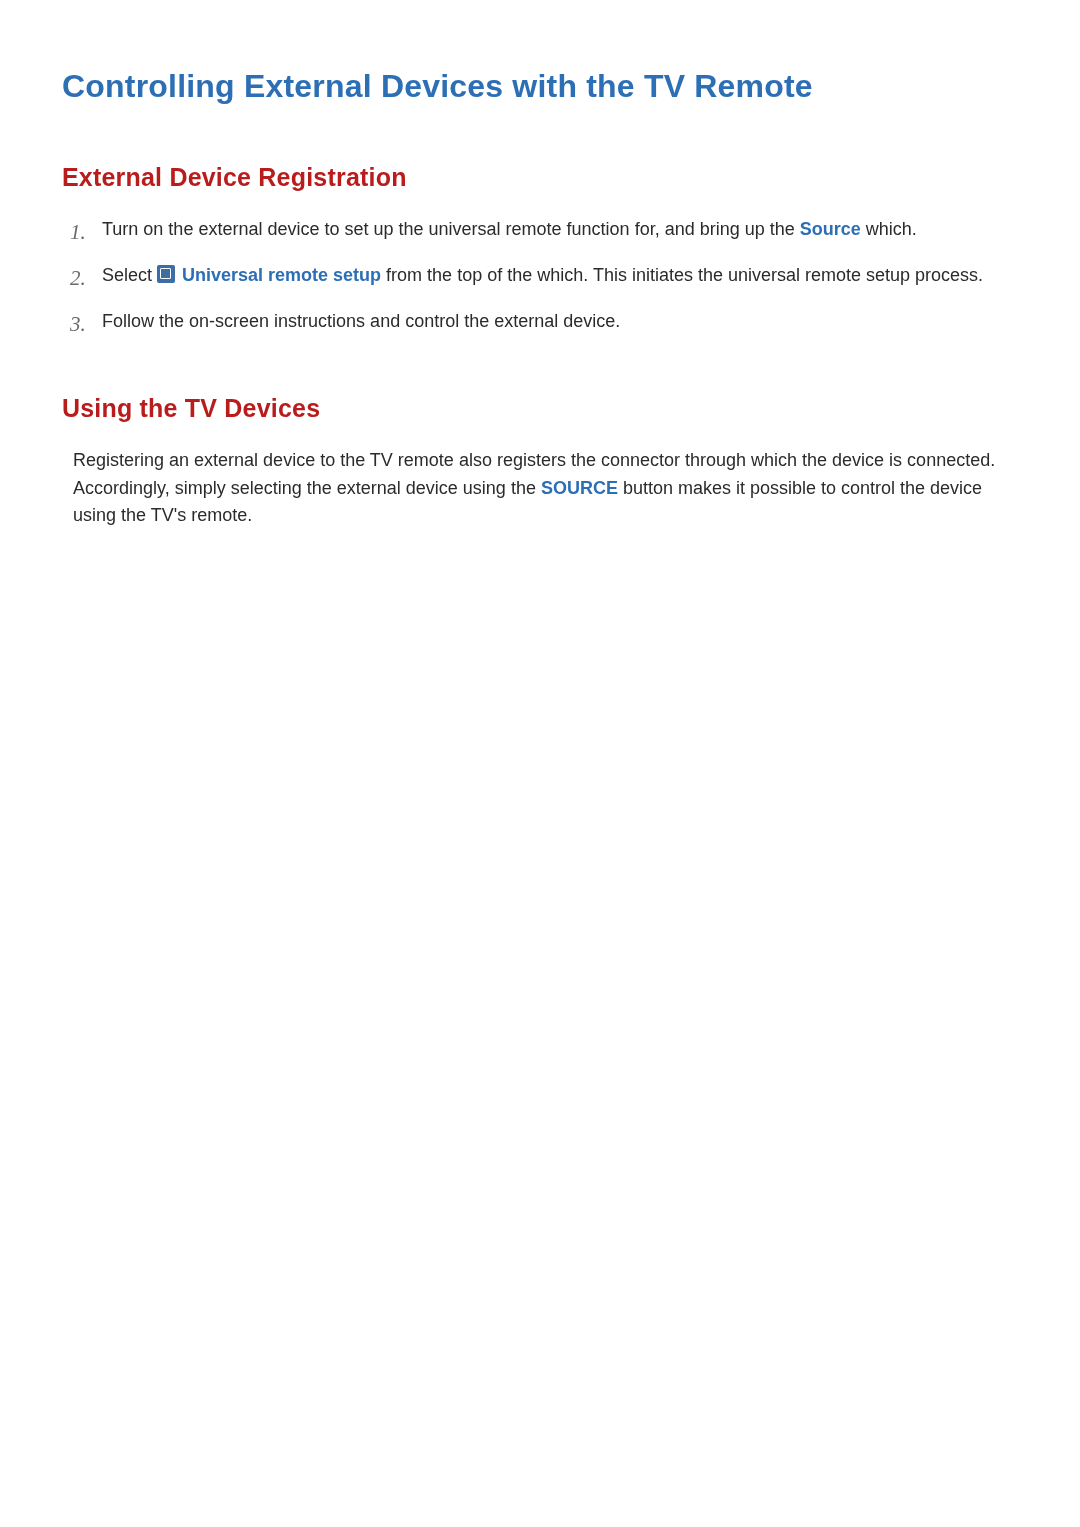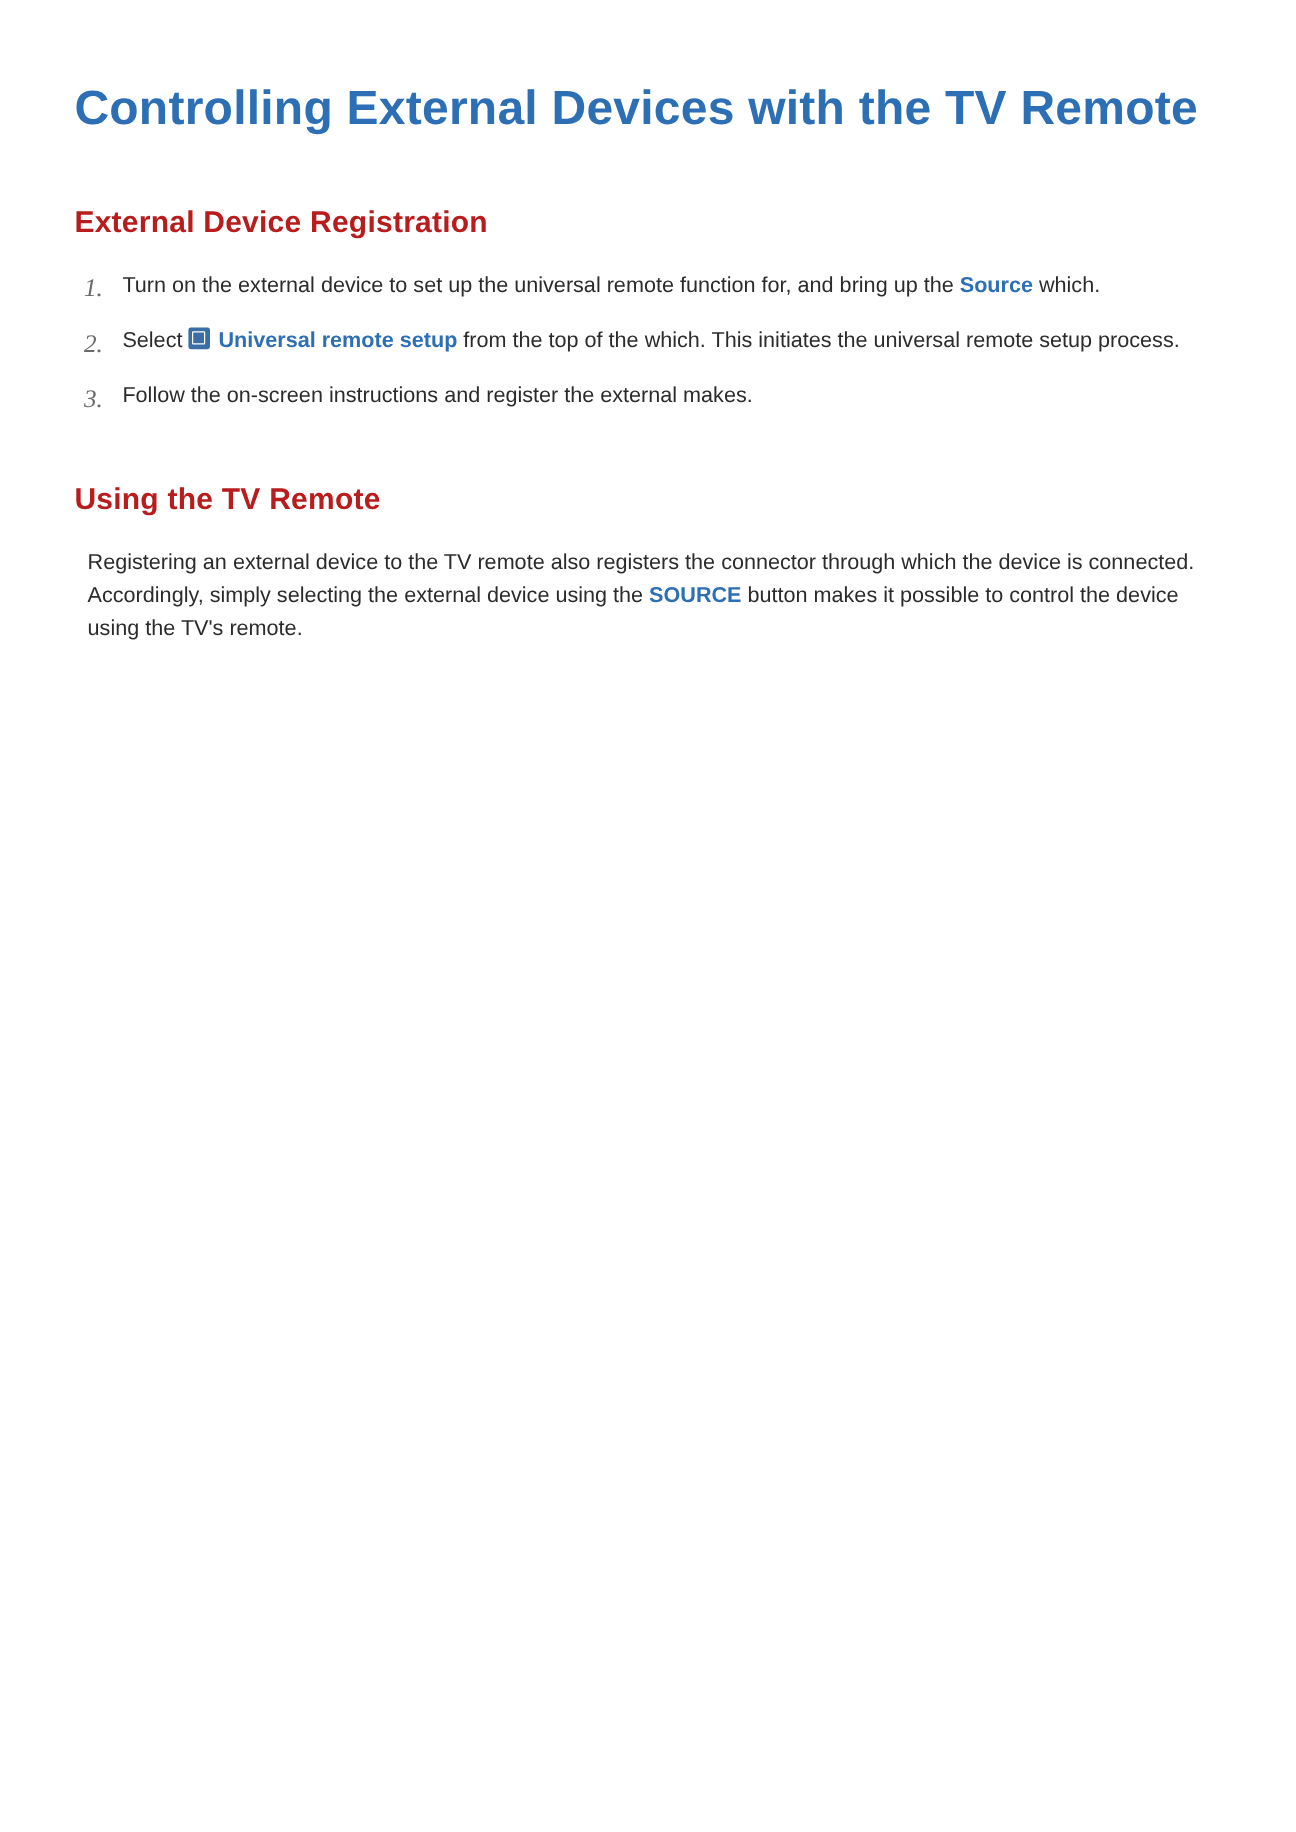--- a/index.html
+++ b/index.html
@@ -10,21 +10,21 @@
   body {
     width: 1080px;
     height: 1527px;
     background: #ffffff;
     font-family: Arial, Helvetica, sans-serif;
     color: #2b2b2b;
     padding: 68px 62px 0 62px;
     position: relative;
   }
   .page-title {
-    font-size: 40px;
+    font-size: 32px;
     font-weight: 600;
     color: #2d6fb5;
     margin-bottom: 58px;
     letter-spacing: 0.2px;
   }
   .section-heading {
     font-size: 25px;
     font-weight: 600;
     color: #b91c1c;
     margin-bottom: 24px;
@@ -94,21 +94,21 @@
 <h2 class="section-heading">External Device Registration</h2>
 
 <ol class="ordered-list">
   <li>
     <span>Turn on the external device to set up the universal remote function for, and bring up the </span><span class="link-blue">Source</span><span> which.</span>
   </li>
   <li>
     <span>Select </span><span class="icon-box"></span><span class="link-blue"> Universal remote setup</span><span> from the top of the which. This initiates the universal remote setup process.</span>
   </li>
   <li>
-    <span>Follow the on-screen instructions and register the external makes.</span>
+    <span>Follow the on-screen instructions and control the external device.</span>
   </li>
 </ol>
 
-<h2 class="section-heading">Using the TV Remote</h2>
+<h2 class="section-heading">Using the TV Devices</h2>
 
 <p class="paragraph">
   <span>Registering an external device to the TV remote also registers the connector through which the device is connected. Accordingly, simply selecting the external device using the </span><span class="link-blue">SOURCE</span><span> button makes it possible to control the device using the TV's remote.</span>
 </p>
 
 </body></html>

